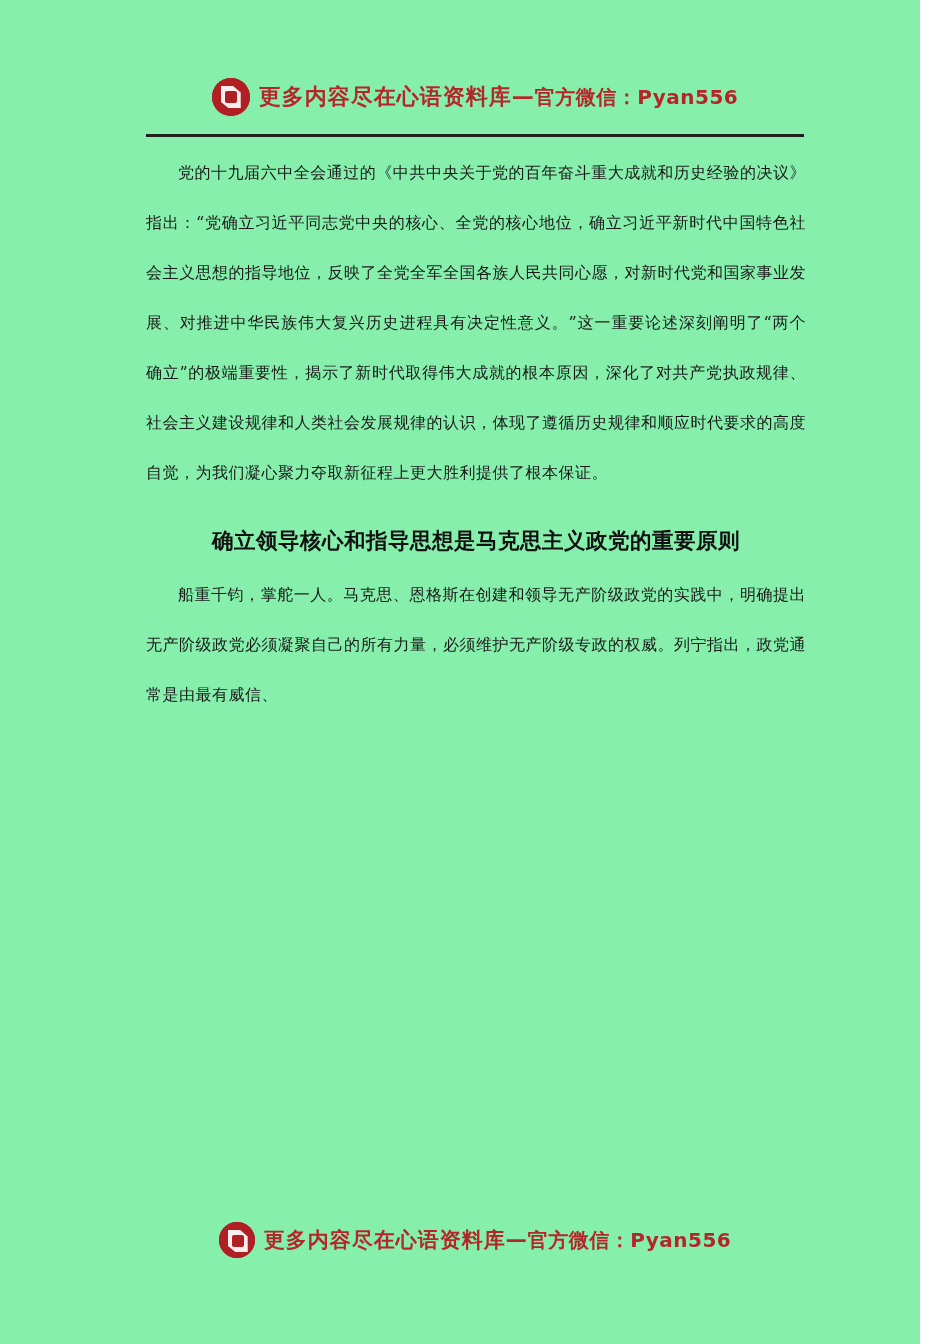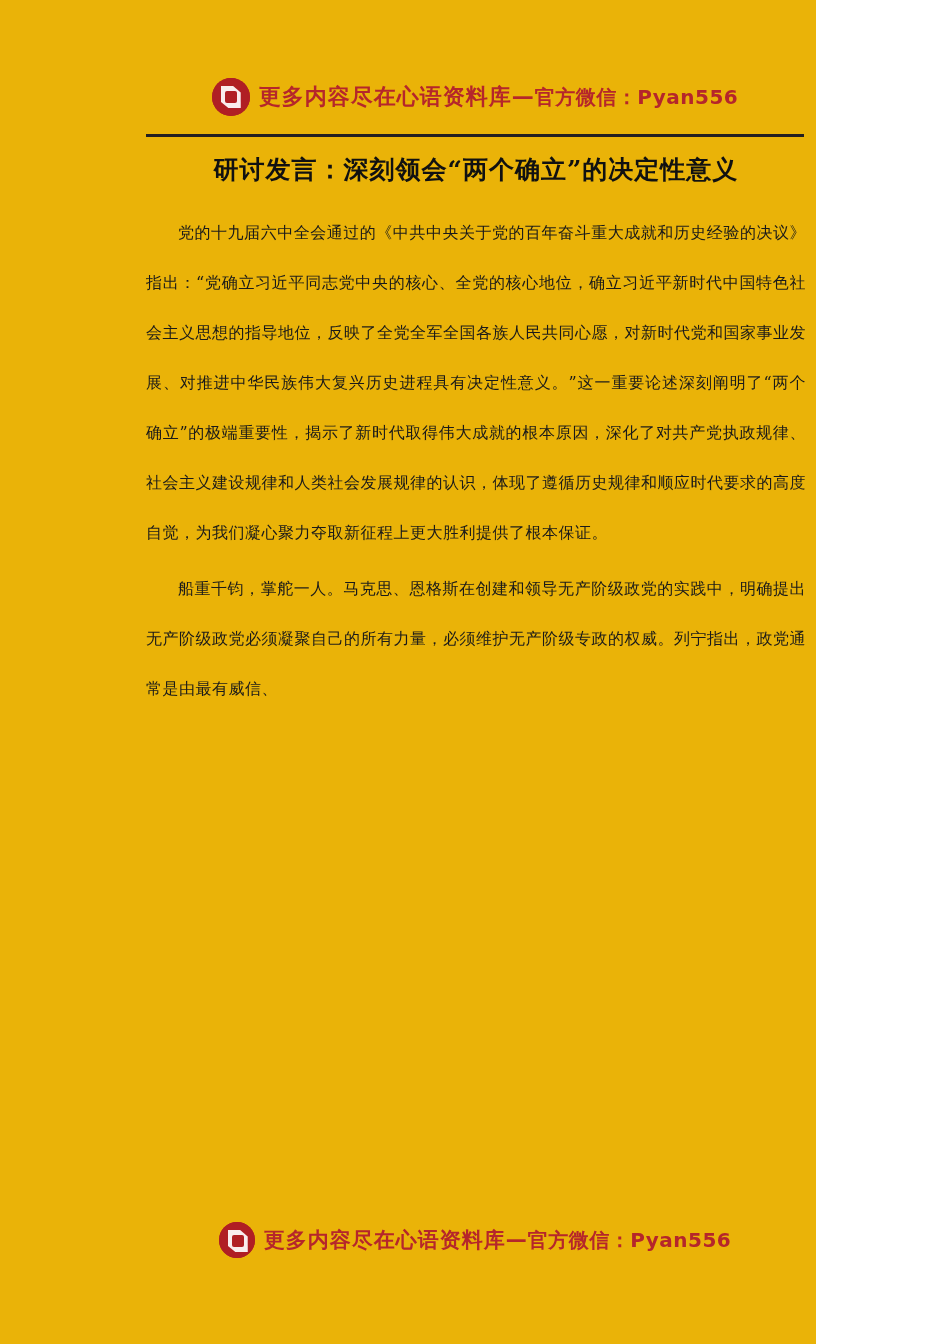--- a/index.html
+++ b/index.html
@@ -2,23 +2,23 @@
 <html><head>
 <meta charset="utf-8">
 <style>
   html, body {
     margin: 0;
     padding: 0;
     background: #ffffff;
   }
   .page {
     position: relative;
-    width: 816px;
+    width: 920px;
     height: 1344px;
-    background: #eab308;
+    background: #86efac;
     font-family: "DejaVu Serif", "Liberation Serif", serif;
     overflow: hidden;
   }
 
   
   .header-band {
     position: absolute;
     top: 78px;
     left: 0;
     width: 950px;
@@ -136,24 +136,24 @@
   <div class="header-band">
     <div class="wm-logo"></div>
     <div class="wm-text">
       <span>更多内容尽在心语资料库—</span><span class="wm-sub">官方微信：Pyan556</span>
     </div>
   </div>
 
   <div class="header-rule"></div>
 
   <div class="content">
-    <h1 class="doc-title">研讨发言：深刻领会“两个确立”的决定性意义</h1>
 
     <p class="para">党的十九届六中全会通过的《中共中央关于党的百年奋斗重大成就和历史经验的决议》指出：“党确立习近平同志党中央的核心、全党的核心地位，确立习近平新时代中国特色社会主义思想的指导地位，反映了全党全军全国各族人民共同心愿，对新时代党和国家事业发展、对推进中华民族伟大复兴历史进程具有决定性意义。”这一重要论述深刻阐明了“两个确立”的极端重要性，揭示了新时代取得伟大成就的根本原因，深化了对共产党执政规律、社会主义建设规律和人类社会发展规律的认识，体现了遵循历史规律和顺应时代要求的高度自觉，为我们凝心聚力夺取新征程上更大胜利提供了根本保证。</p>
 
+    <h2 class="subhead">确立领导核心和指导思想是马克思主义政党的重要原则</h2>
 
 
     <p class="para">船重千钧，掌舵一人。马克思、恩格斯在创建和领导无产阶级政党的实践中，明确提出无产阶级政党必须凝聚自己的所有力量，必须维护无产阶级专政的权威。列宁指出，政党通常是由最有威信、</p>
   </div>
 
   <div class="footer-band">
     <div class="wm-logo"></div>
     <div class="wm-text">
       <span>更多内容尽在心语资料库—</span><span class="wm-sub">官方微信：Pyan556</span>
     </div>

